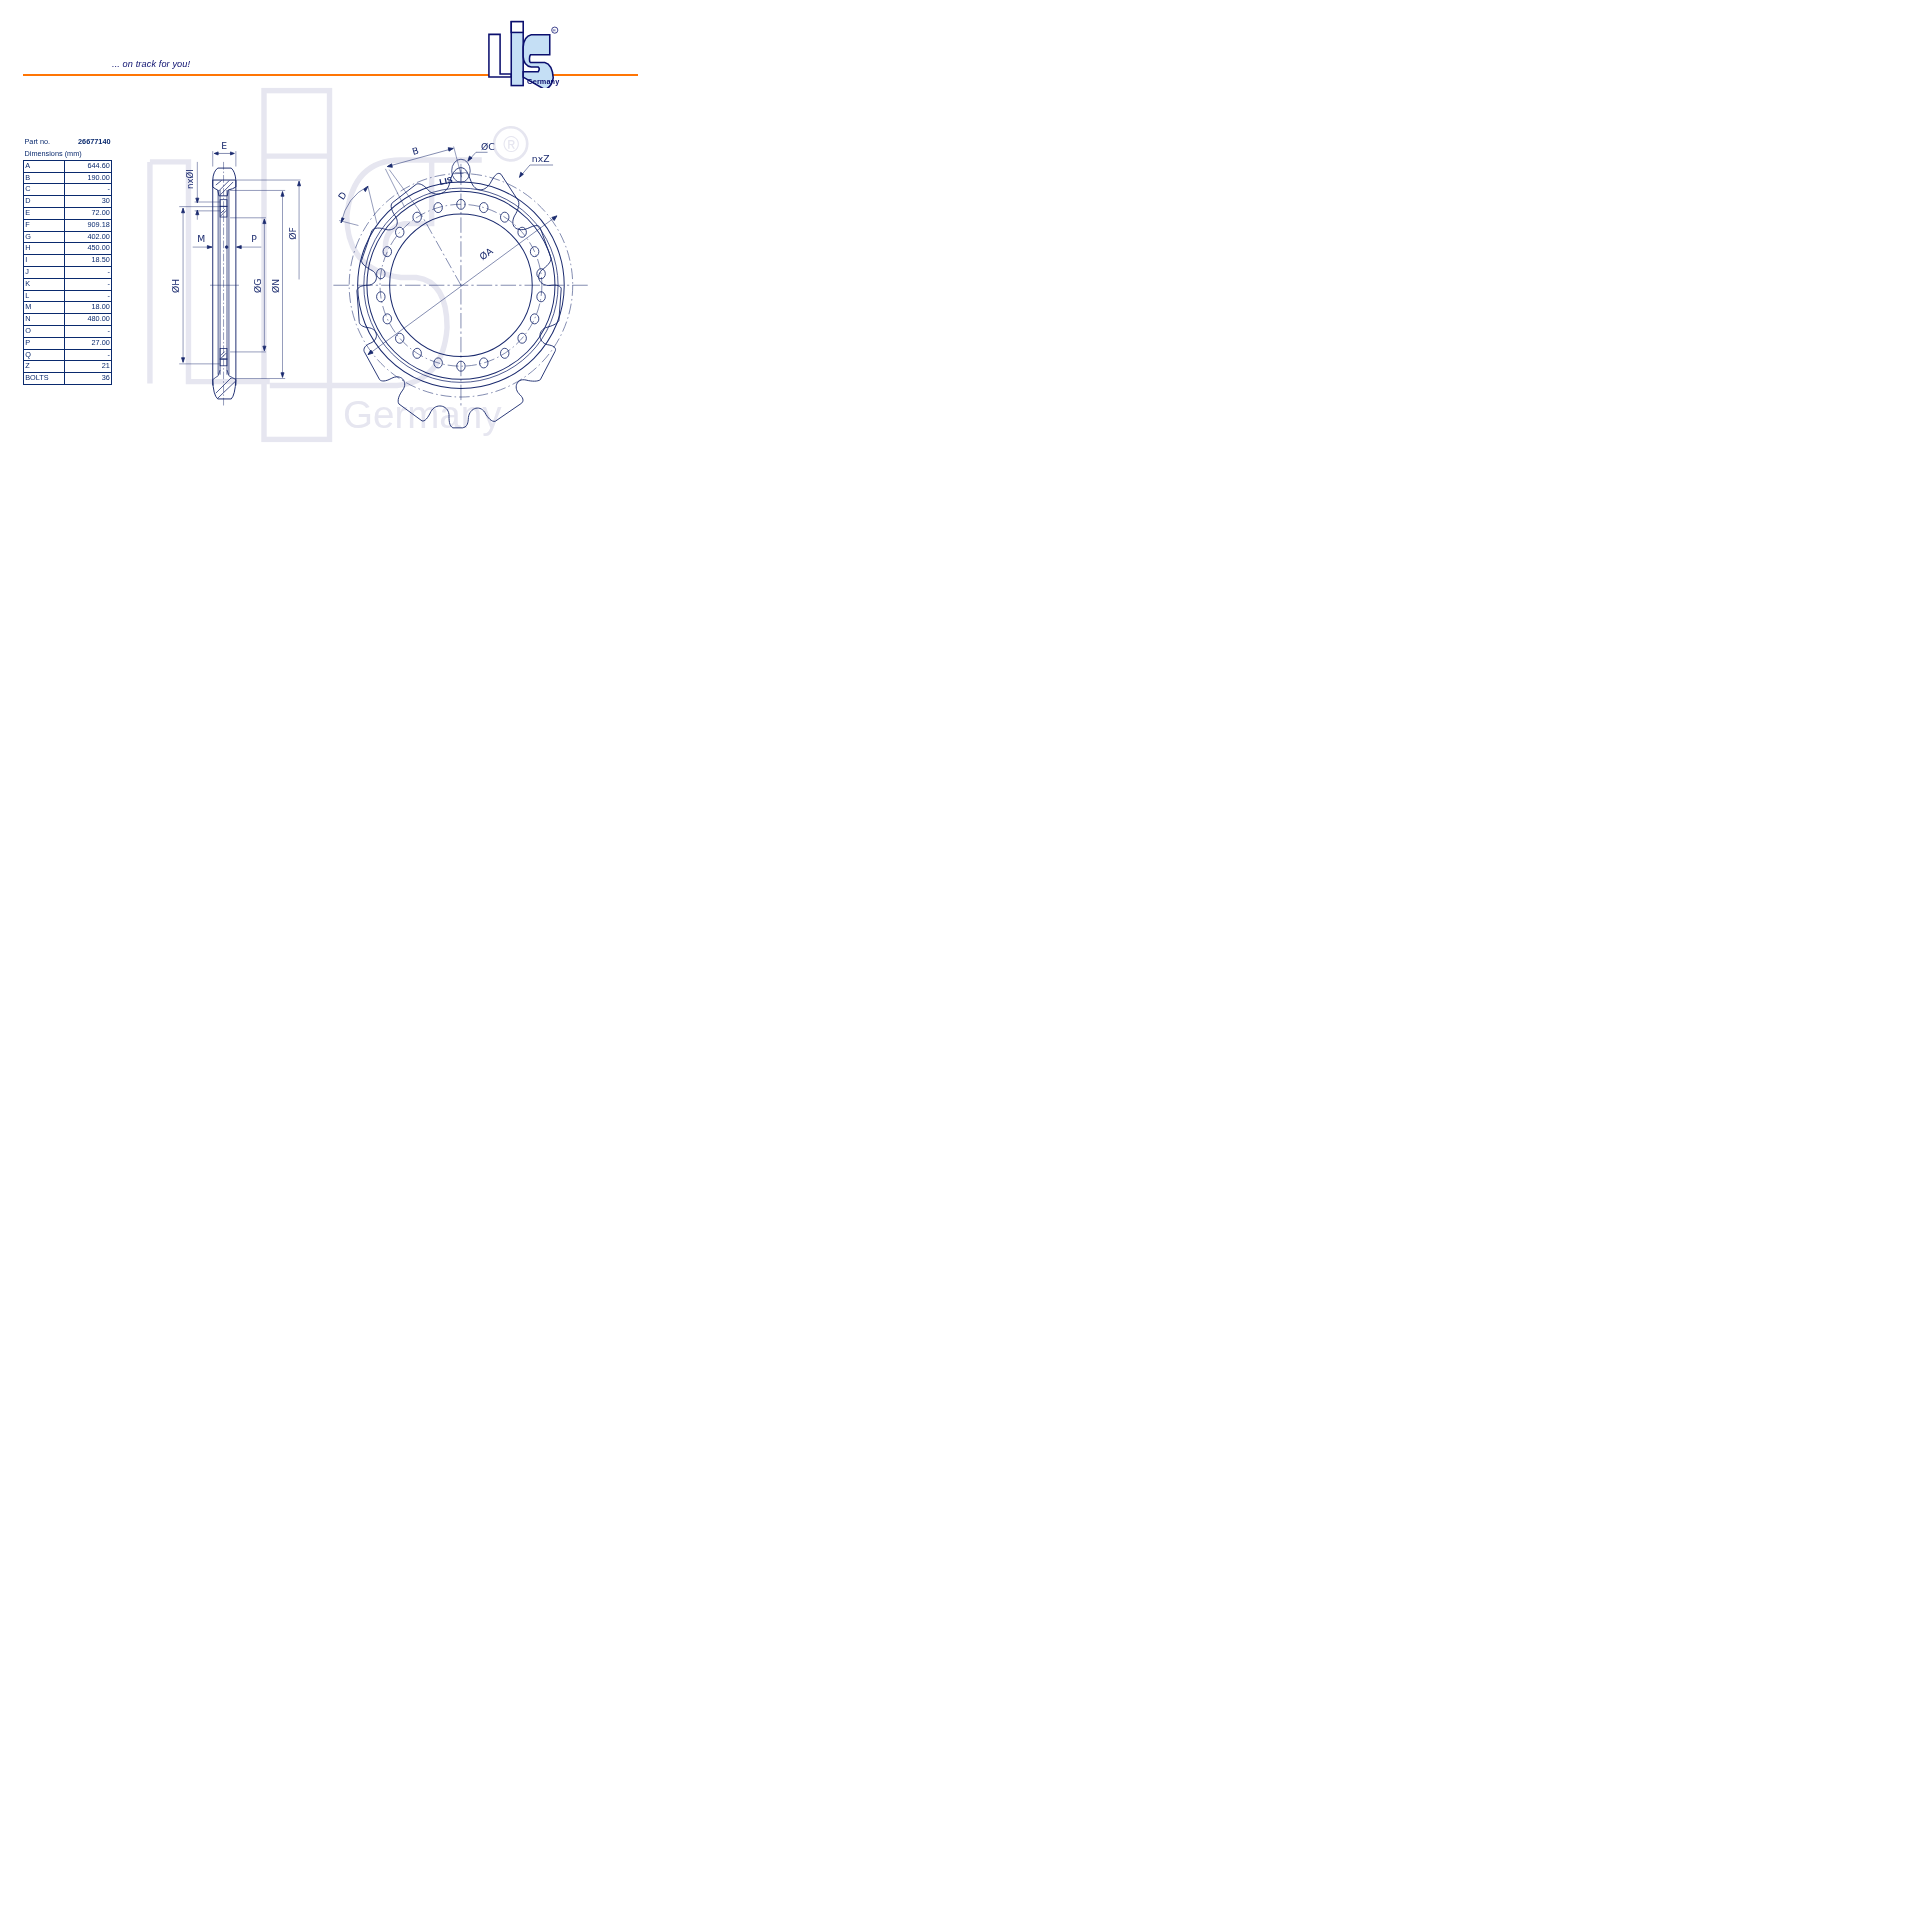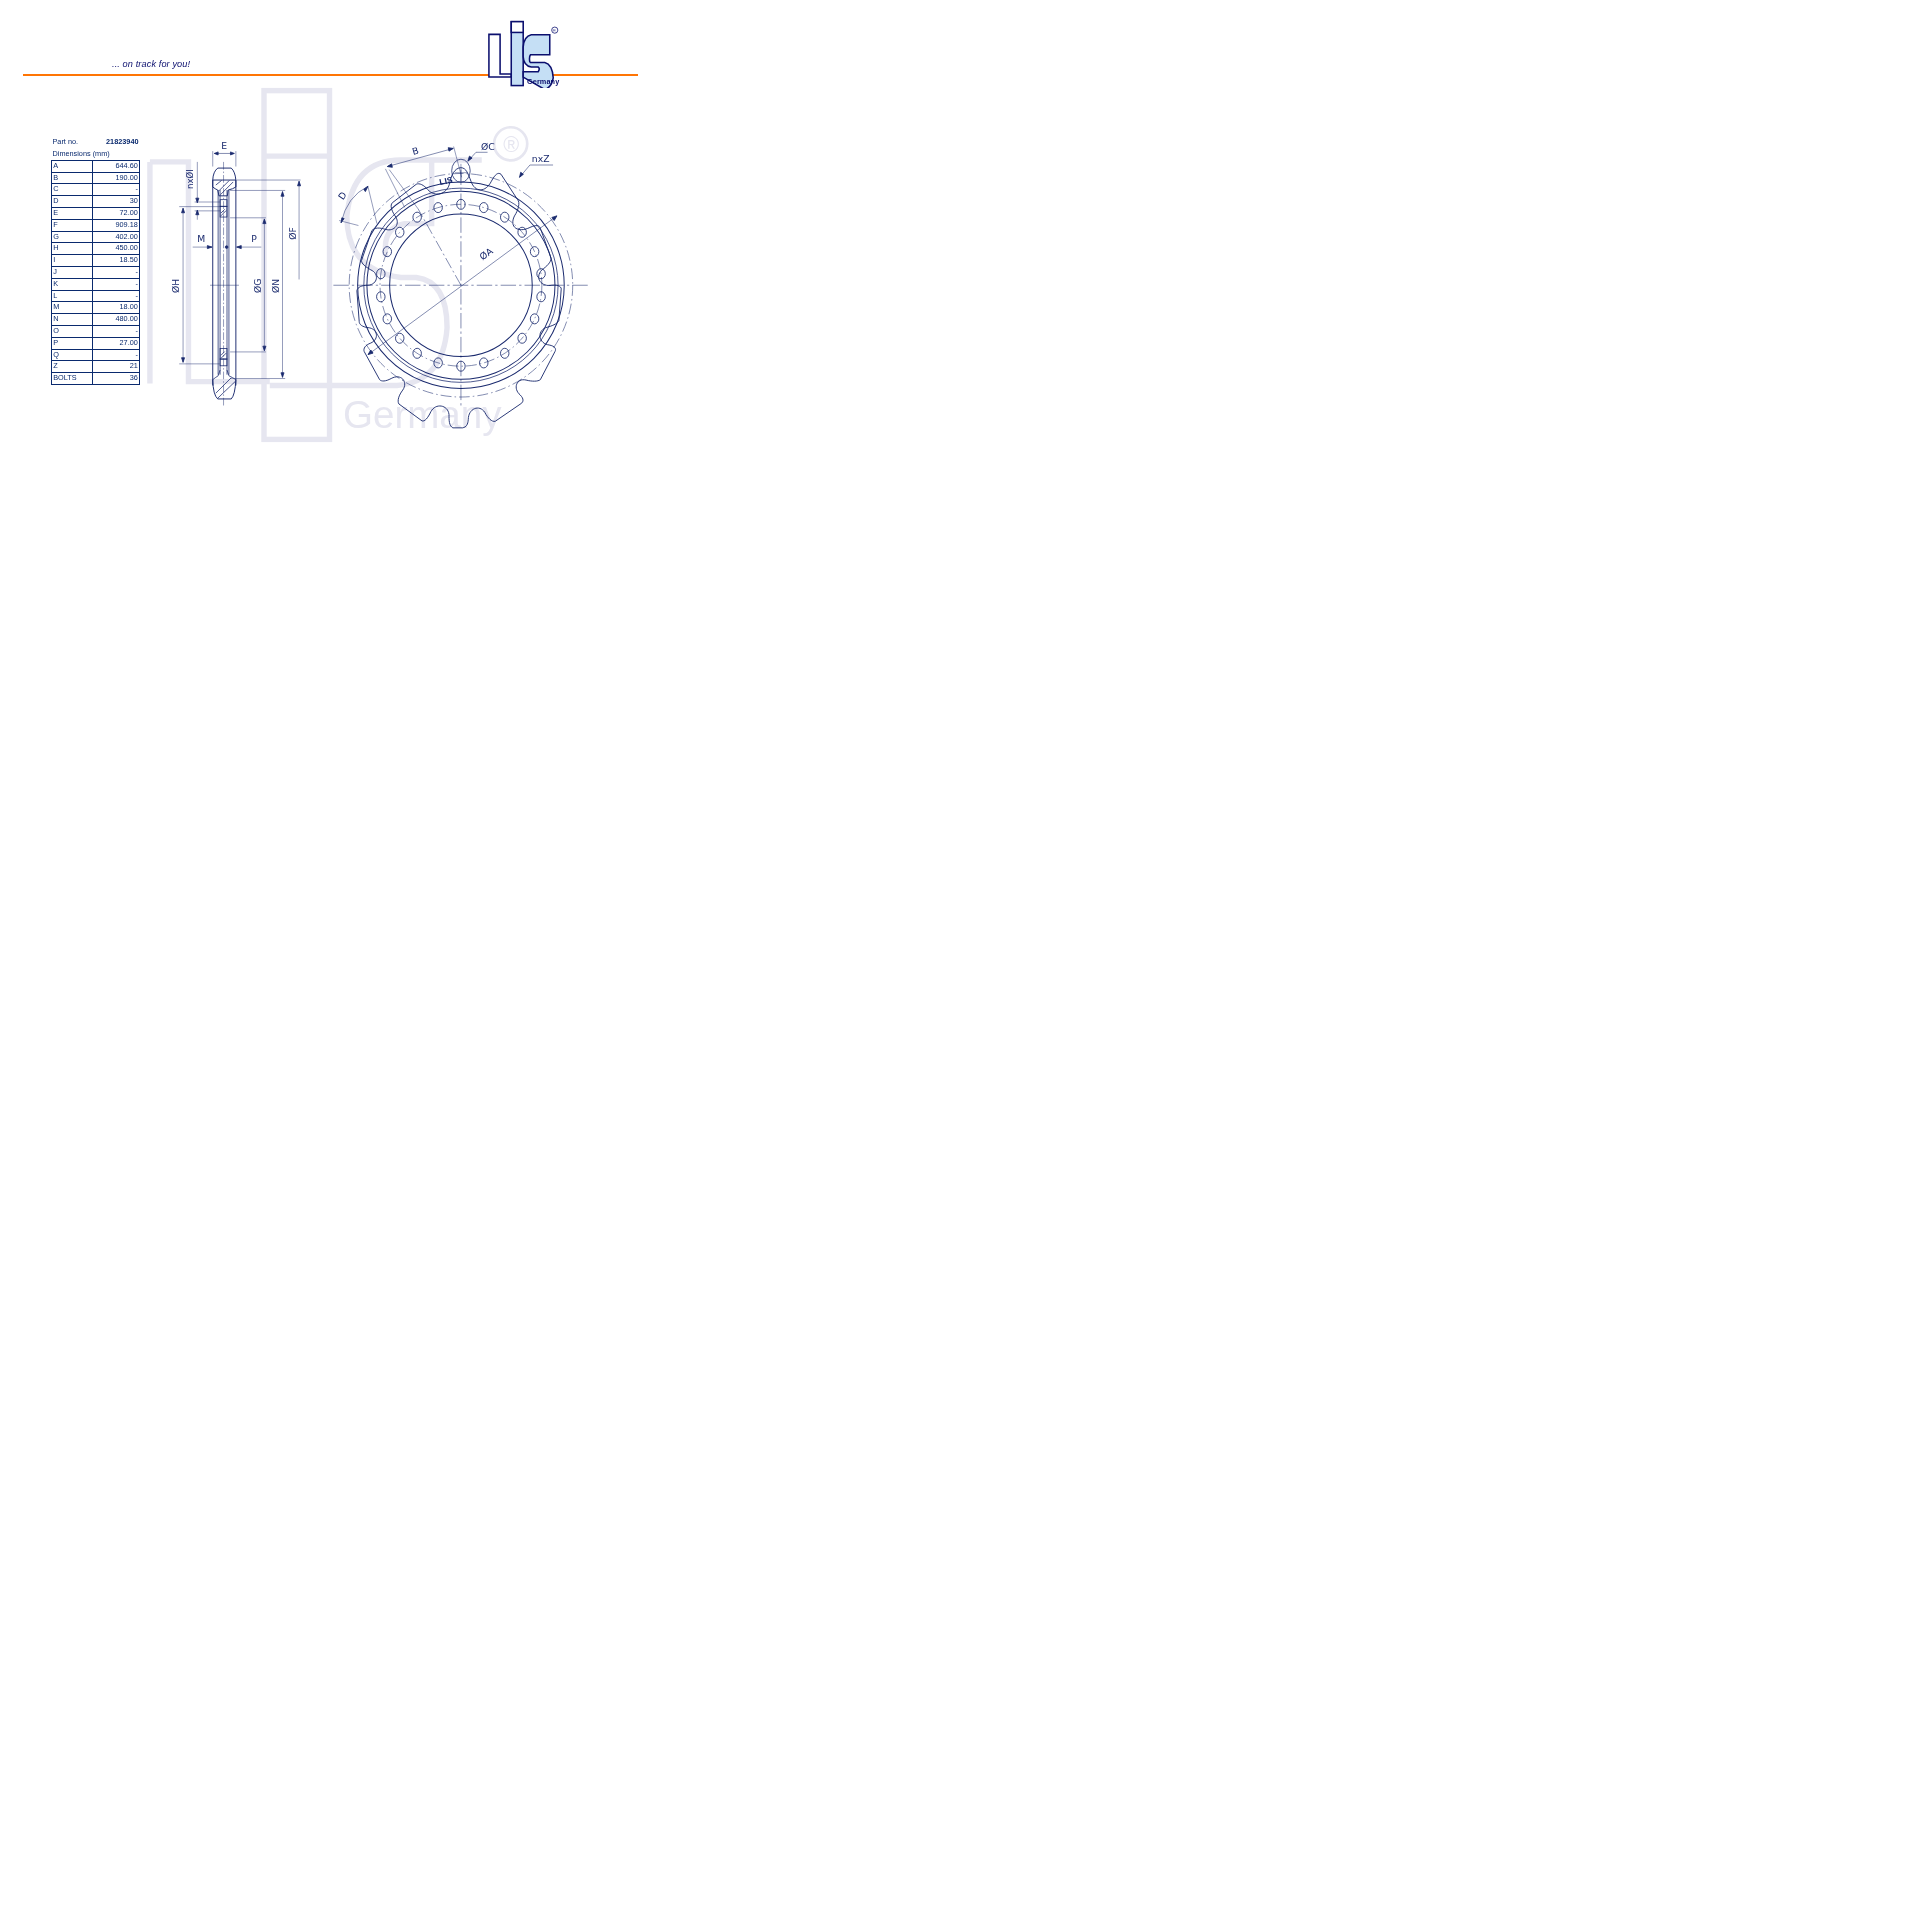--- a/index.html
+++ b/index.html
@@ -9,21 +9,21 @@
     svg.canvas { position: absolute; left: 0; top: 0; width: 676px; height: 478px; }
 
     .tagline { position: absolute; left: 112px; top: 59px; font-size: 9.2px;
                font-style: italic; font-weight: normal; color: #0b0f6e; letter-spacing: 0.1px; }
     .rule { position: absolute; left: 23px; top: 74px; width: 615px; height: 1.9px; background: #ff7504; }
 
     .logo { position: absolute; left: 487px; top: 20px; width: 77px; height: 68px; }
     .logo-germany { position: absolute; left: 527px; top: 77px; font-size: 7.3px; font-weight: bold;
                     color: #0b0f6e; letter-spacing: 0.1px; }
 
-    .info { position: absolute; left: 23px; top: 136px; width: 89px; margin-left: 28px; }
+    .info { position: absolute; left: 23px; top: 136px; width: 89px; }
     .partrow { display: flex; justify-content: space-between; font-size: 7.3px; height: 11.6px; line-height: 11.6px;
                padding: 0 1.5px 0 1.5px; color: #0a2a6e; }
     .partrow .pn { font-weight: bold; }
     .dimtitle { font-size: 7.3px; height: 12.3px; line-height: 12.3px; padding-left: 1.5px; color: #0a2a6e; }
     table.dims { border-collapse: collapse; width: 89px; font-size: 7.3px; color: #0a2a6e; }
     table.dims td { border: 0.8px solid #0a2a6e; height: 10.8px; padding: 0 1.2px; line-height: 10.8px; }
     table.dims td.k { width: 38px; text-align: left; }
     table.dims td.v { text-align: right; }
 
     .lbl { font-family: "DejaVu Sans", sans-serif; fill: #1a2a6e; font-weight: normal; }
@@ -245,21 +245,21 @@
 
     <path d="M94 70 Q96 42 115 38 L163 38 L163 90 L113 90 Q109 95 111 108 L113 110 L150 110 Q170 115 172 150 Q168 175 150 180 L94 148 L94 134 L133 134 Q137 128 135 124 L133 122 L115 122 Q95 118 94 95 Z" fill="#c5dff5" stroke="#0b0f6e" stroke-width="4"></path>
     <circle cx="176" cy="26" r="8" fill="#ffffff" stroke="#0b0f6e" stroke-width="2"></circle>
     <text x="171" y="31" font-size="11" font-weight="bold" fill="#0b0f6e" font-family="Liberation Sans, sans-serif">®</text>
   </svg>
   <div class="logo-germany">Germany</div>
 
   <div class="info">
     <div class="partrow">
       <span>Part no.</span>
-      <span class="pn">21823940</span>
+      <span class="pn">26677140</span>
     </div>
     <div class="dimtitle">Dimensions (mm)</div>
     <table class="dims">
       <tbody>
         <tr>
             <td class="k">A</td>
             <td class="v">644.60</td>
           </tr>
         <tr>
             <td class="k">B</td>

